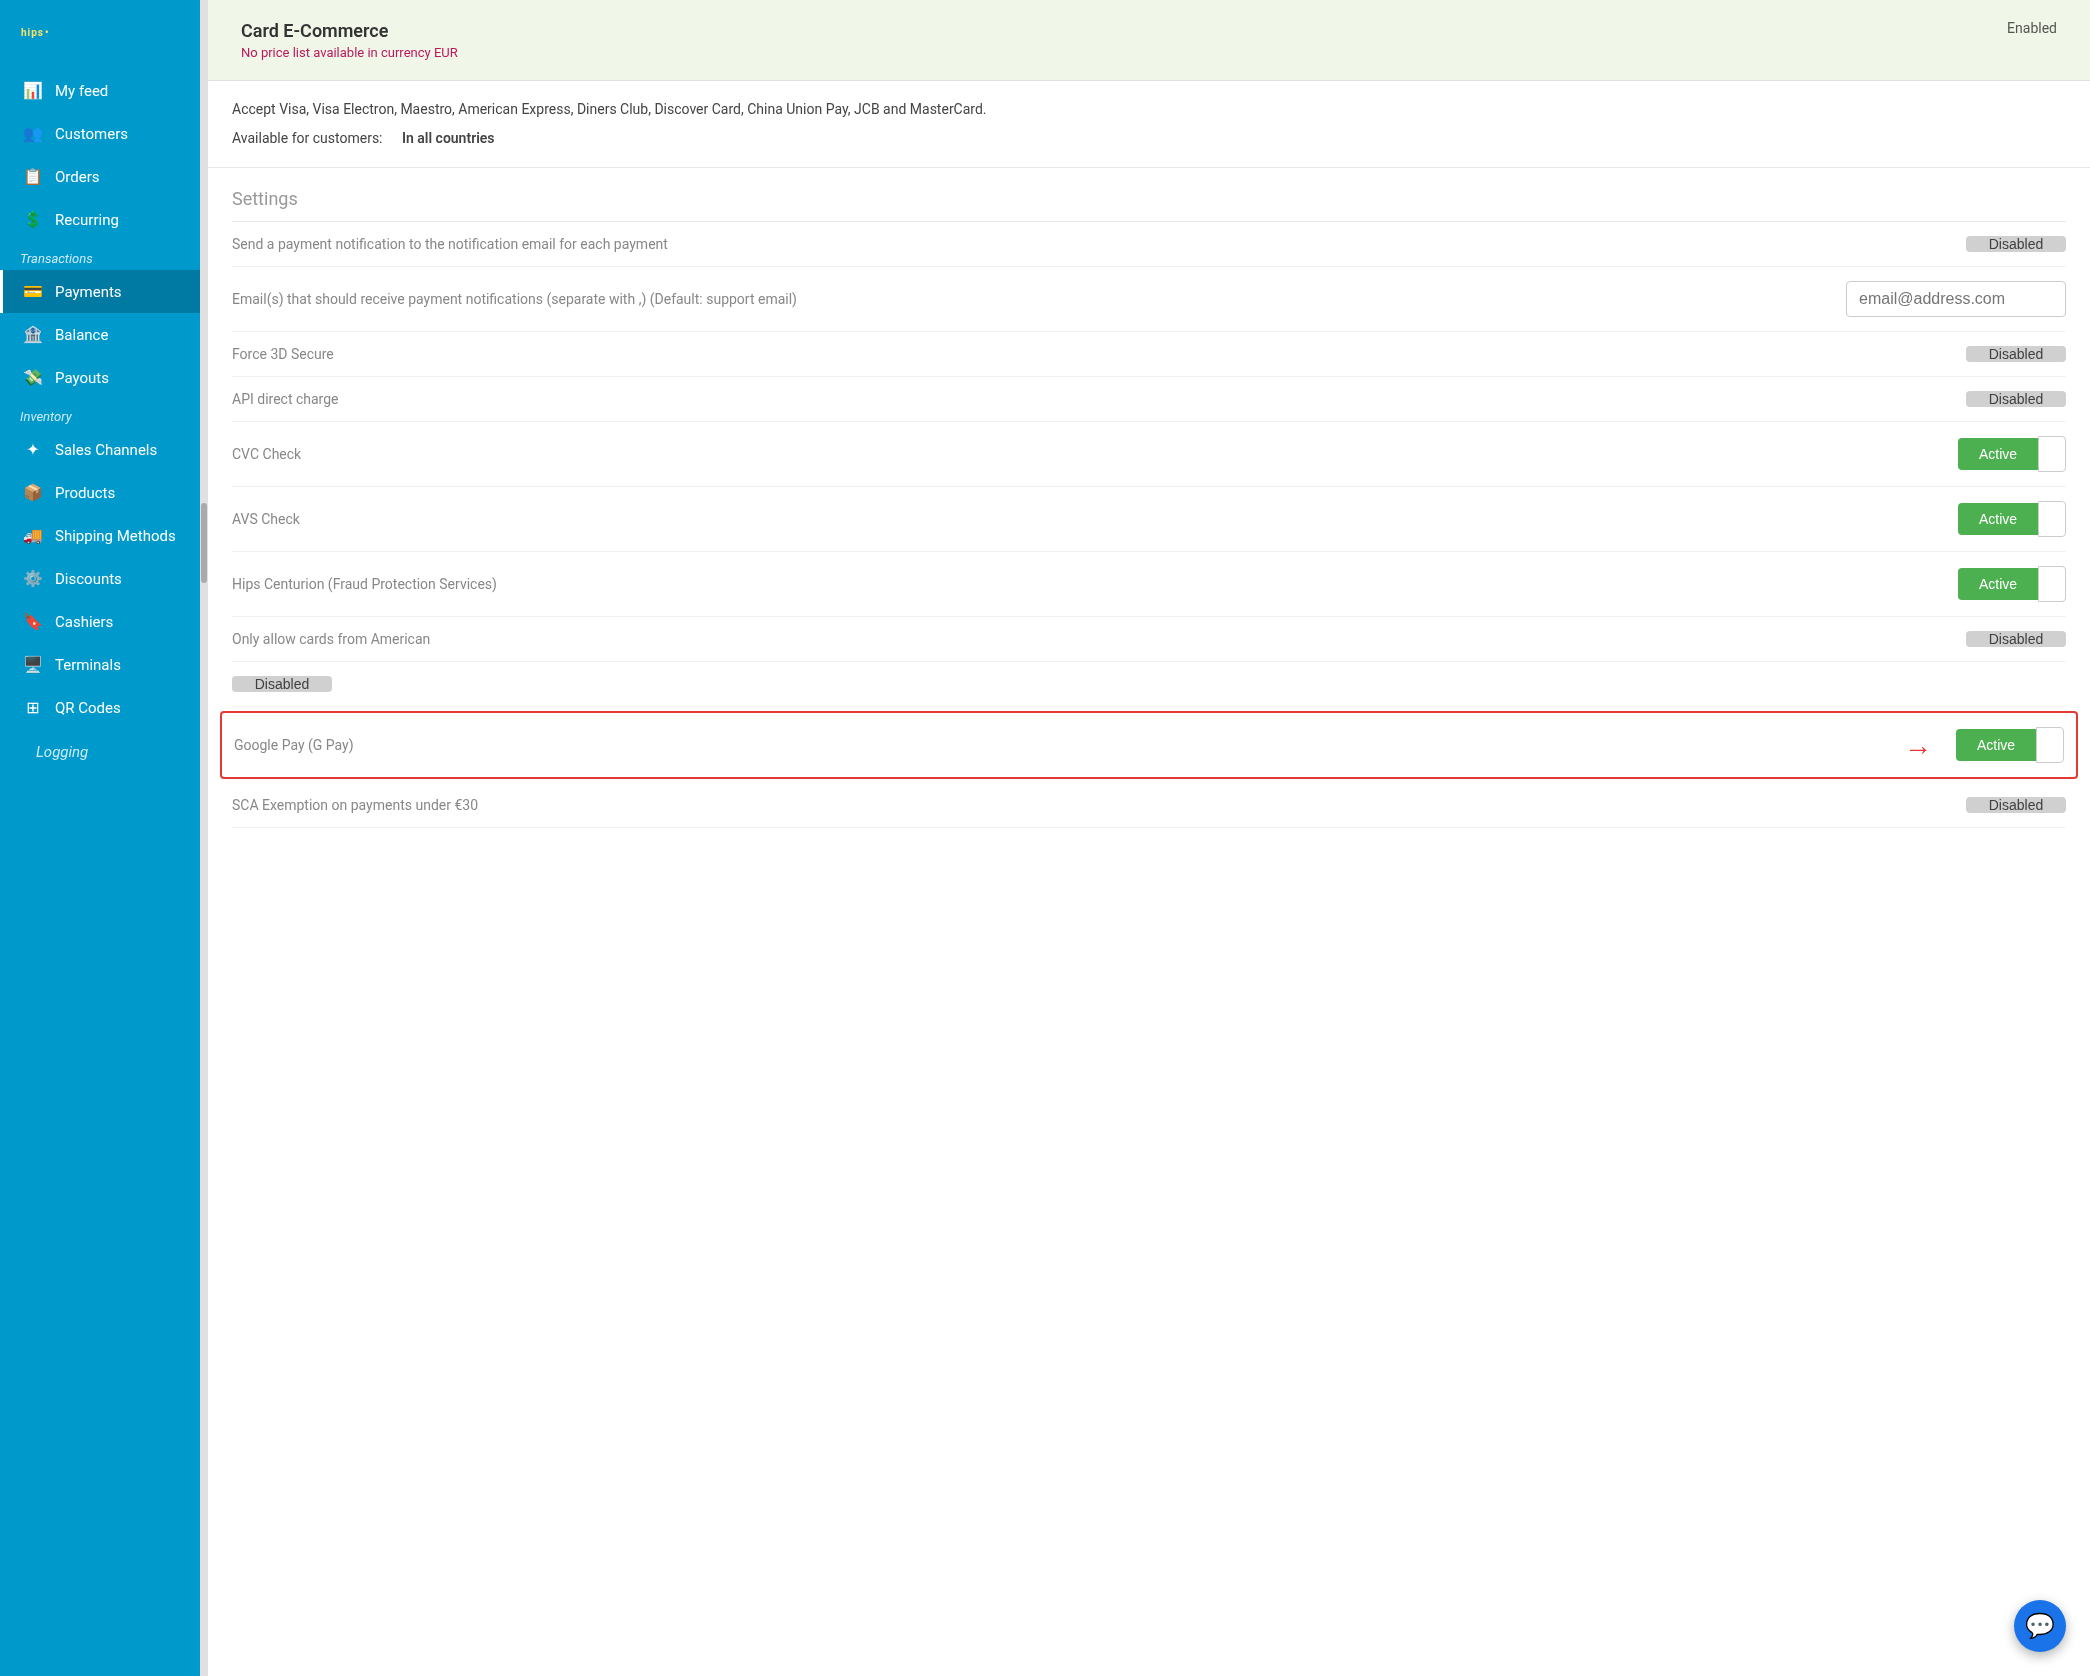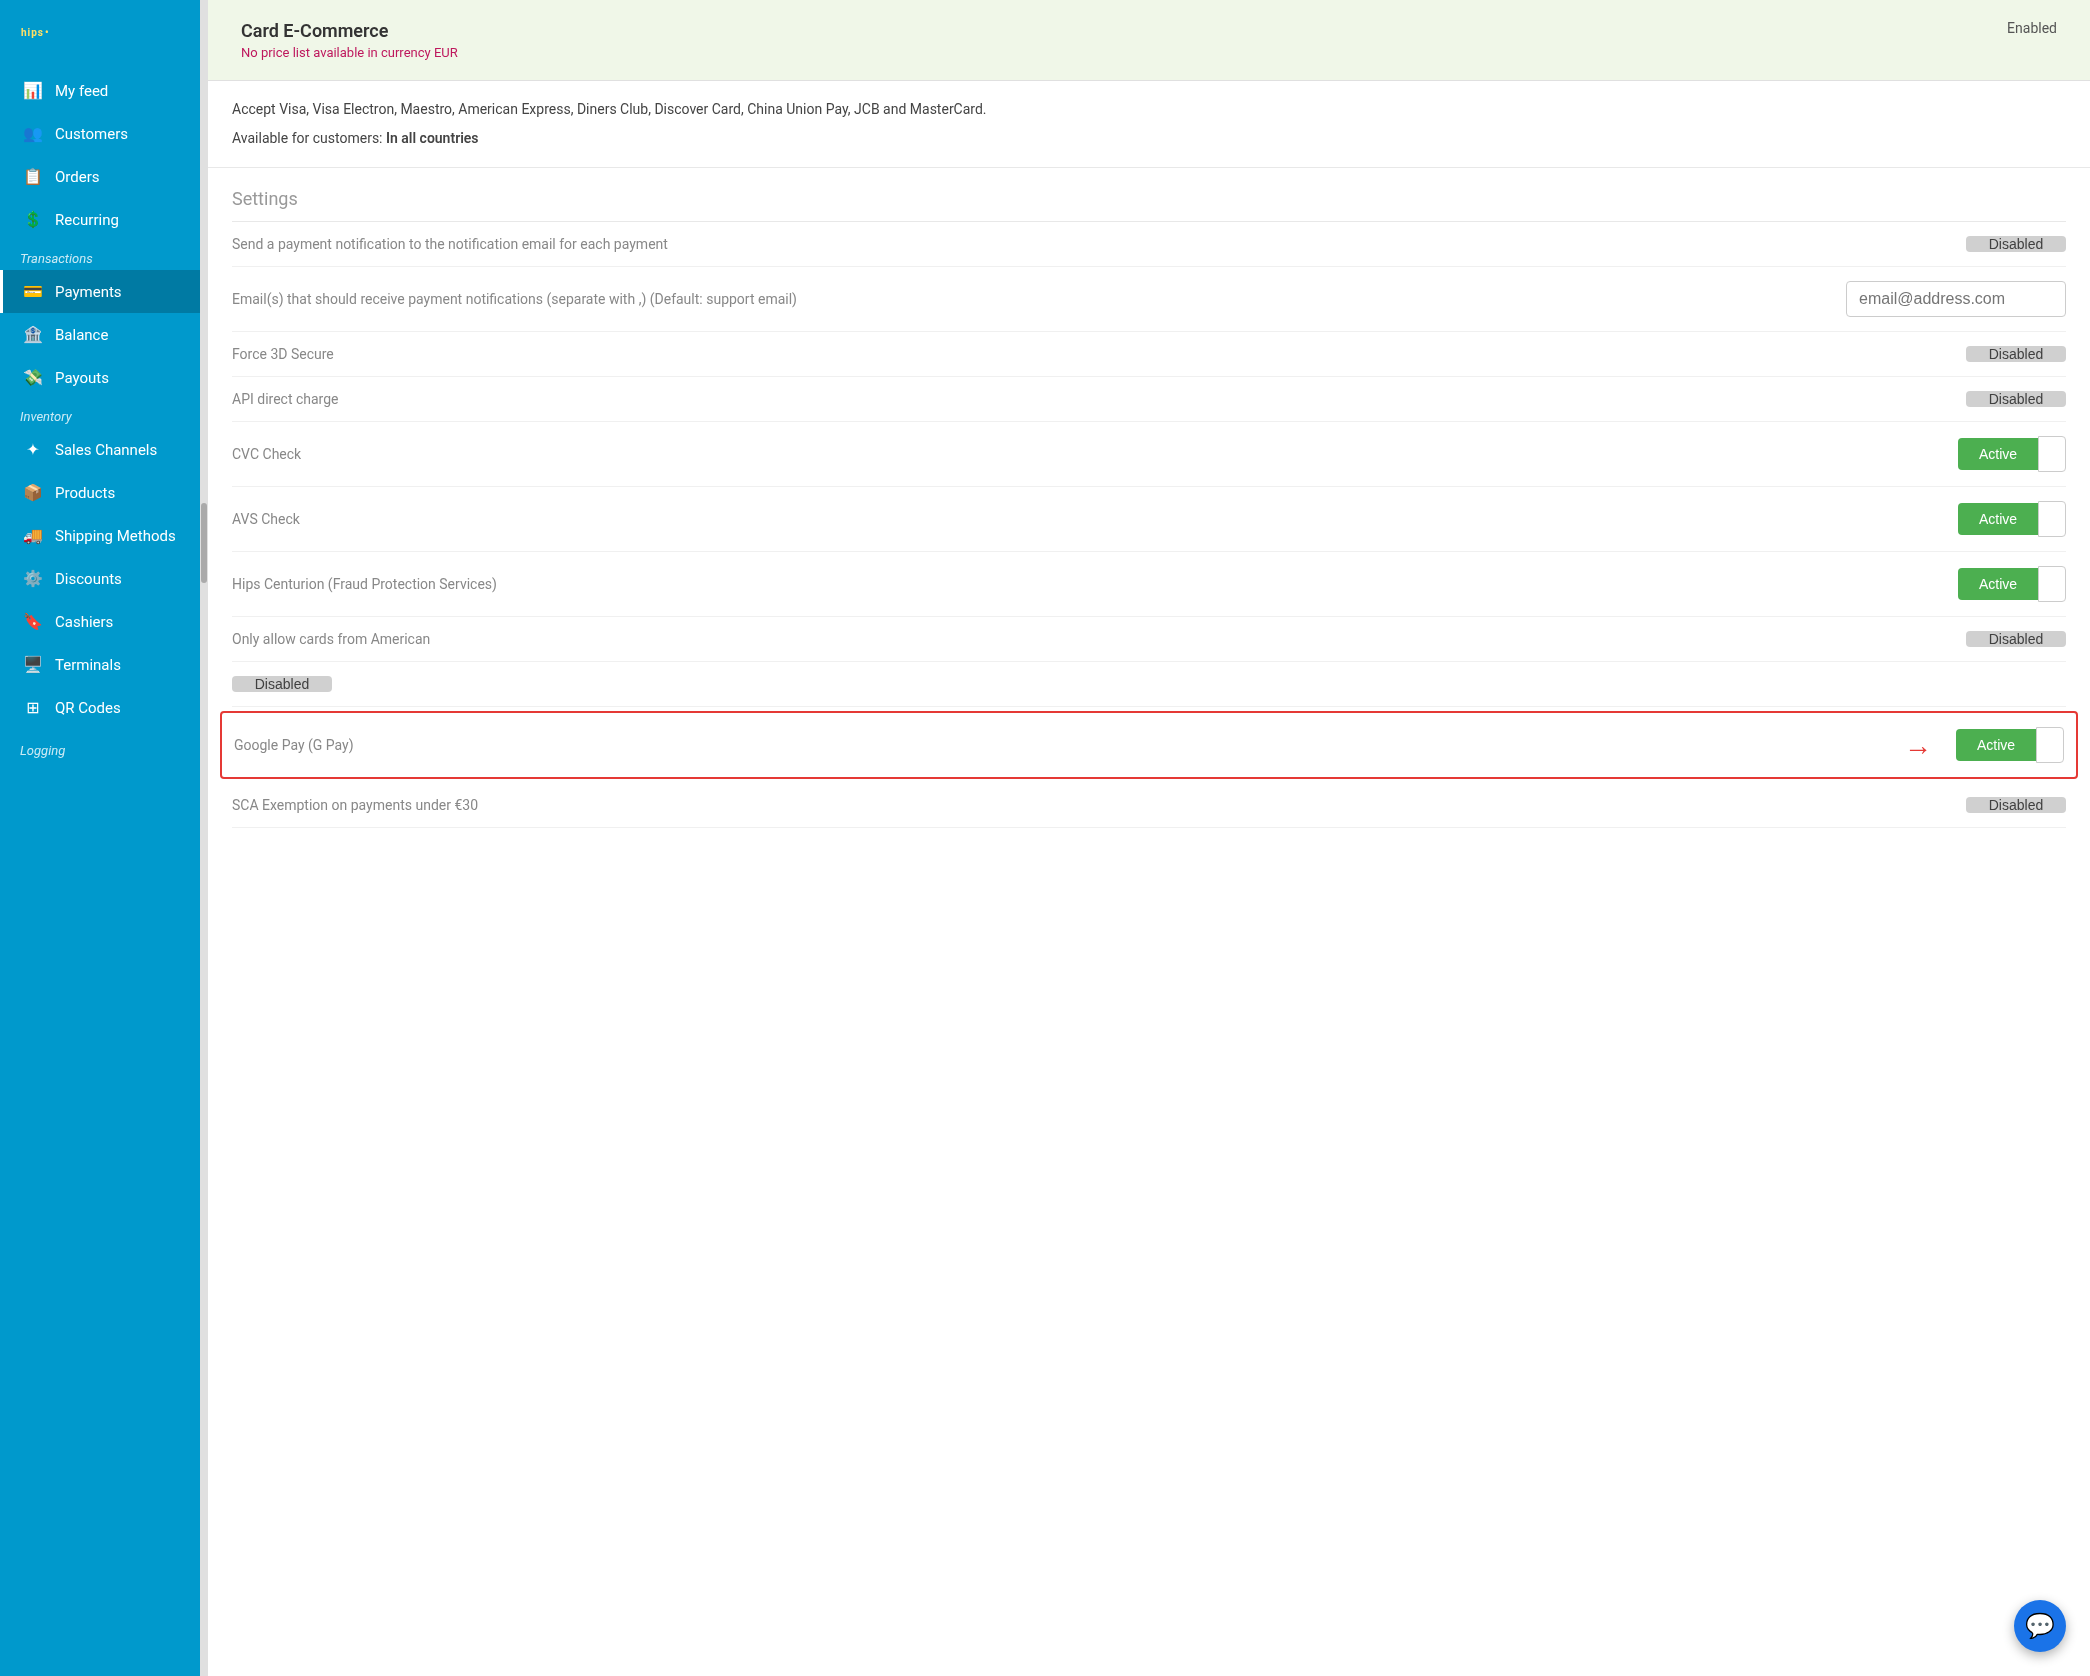--- a/index.html
+++ b/index.html
@@ -122,20 +122,21 @@
     }
 
     .card-description p {
       color: #444;
       font-size: 14px;
       line-height: 1.5;
     }
 
     .card-description .bold {
       font-weight: 600;
+      margin-left: 16px;
     }
 
     .settings-section {
       padding: 0 24px;
     }
 
     .settings-title {
       font-size: 18px;
       color: #999;
       padding: 20px 0 12px;
@@ -237,22 +238,22 @@
       align-items: center;
       justify-content: center;
       color: white;
       font-size: 24px;
       cursor: pointer;
       box-shadow: 0 4px 12px rgba(0,0,0,0.3);
       z-index: 999;
     }
 
     .sidebar-bottom-label {
-      padding: 10px 20px 4px;
-      font-size: 13px;
+      padding: 10px 36px 4px;
+      font-size: 15px;
       font-style: italic;
       color: rgba(255,255,255,0.8);
       margin-top: 4px;
     }
   </style>
 </head>
 <body>
 
 <div class="sidebar">
   <div class="sidebar-logo">

